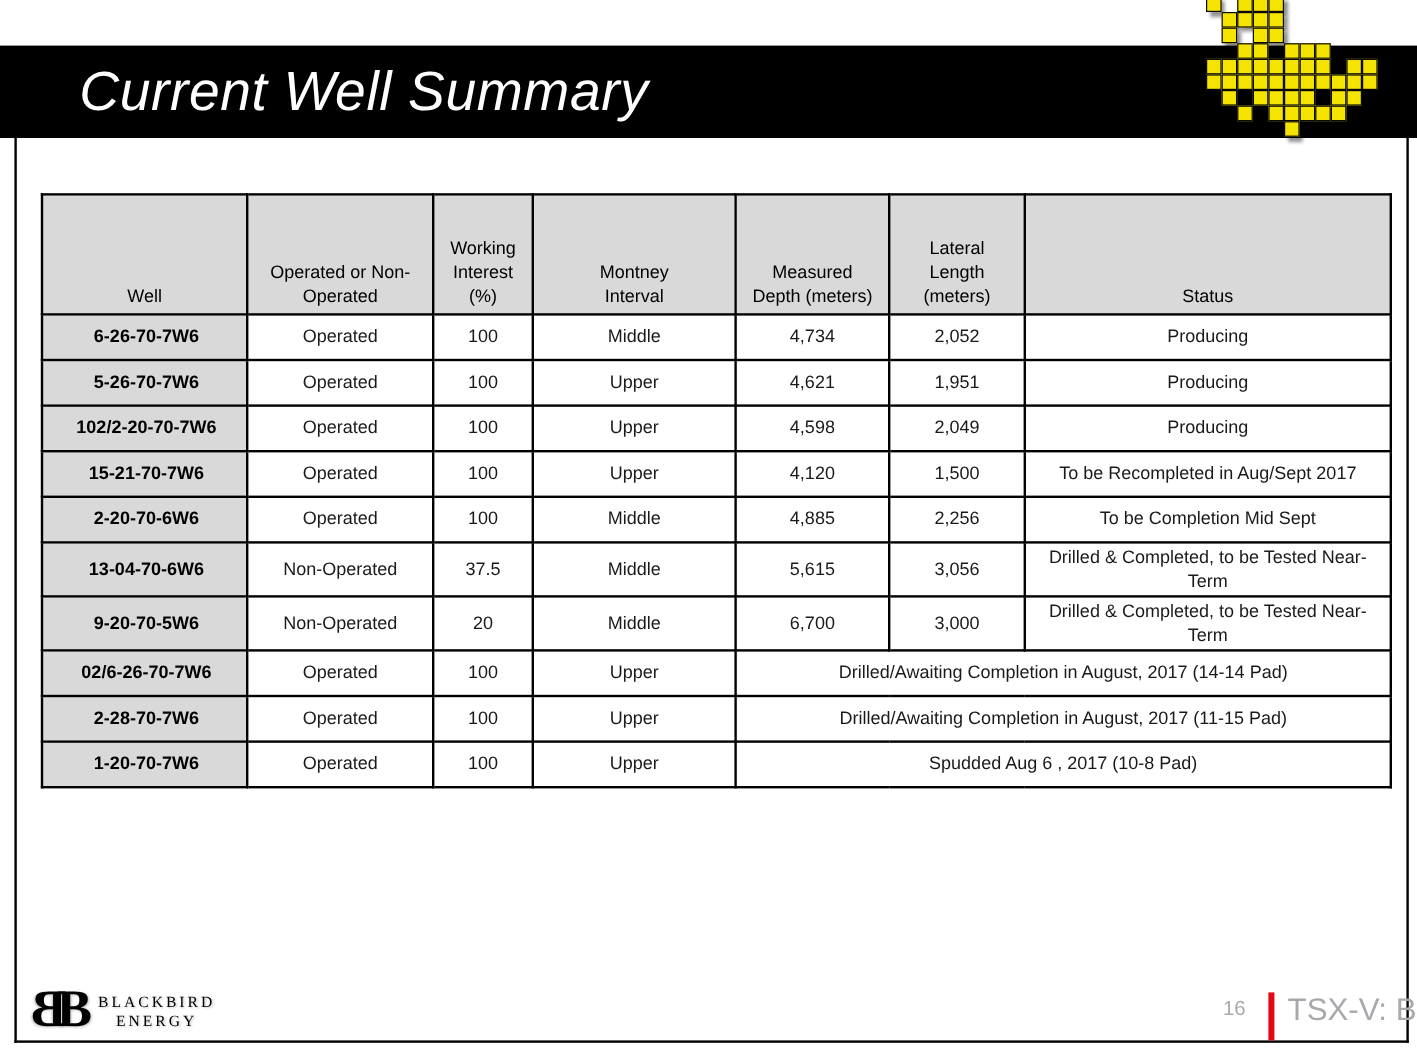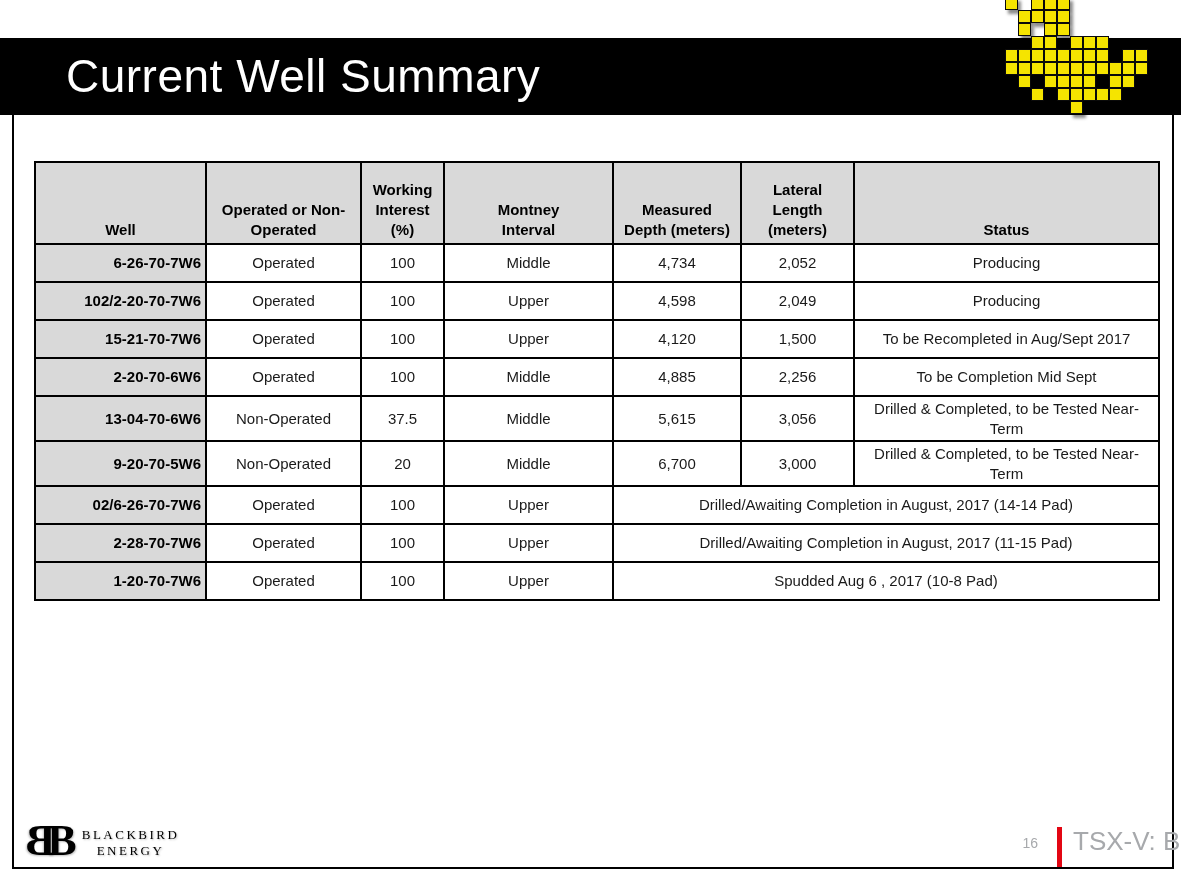--- a/index.html
+++ b/index.html
@@ -4,20 +4,21 @@
 <style>
   html,body{margin:0;padding:0;background:#fff;}
   .stage{
     position:relative;width:1181px;height:879px;background:#ffffff;
     font-family:"Liberation Sans",sans-serif;overflow:hidden;
   }
   
   .title-bar{
     position:absolute;left:0;top:38px;width:100%;height:77px;
     background:var(--title-bar-black,#000);
+    font-style:italic;
   }
   .title-bar h1{
     margin:0;padding-left:66px;color:#fff;font-size:46px;font-weight:400;
     line-height:77px;letter-spacing:0.5px;white-space:nowrap;
   }
   
   .bird{
     position:absolute;top:-3px;left:1005px;z-index:5;
     display:grid;grid-template-columns:repeat(12,13px);grid-auto-rows:13px;
   }
@@ -36,43 +37,43 @@
   table.wells{
     position:absolute;left:20px;top:46px;width:1124px;
     border-collapse:collapse;table-layout:fixed;
   }
   table.wells th,table.wells td{
     border:2px solid #000;font-size:15px;color:#1a1a1a;
     text-align:center;vertical-align:middle;padding:2px 4px;box-sizing:border-box;
     overflow:hidden;
   }
   table.wells th{
-    height:82px;background:var(--header-gray,#d9d9d9);font-weight:bold;color:#000;
+    height:100px;background:var(--header-gray,#d9d9d9);font-weight:normal;color:#000;
     vertical-align:bottom;white-space:pre-line;padding-bottom:3px;line-height:1.33;
   }
   table.wells td{height:38px;line-height:1.3;}
   table.wells td.col-well{
     background:var(--header-gray,#d9d9d9);font-weight:bold;color:#000;
-    text-align:right;padding-left:7px;
+    text-align:center;padding-left:7px;
   }
   
   .logo{
     position:absolute;left:12px;bottom:6px;display:flex;align-items:center;
     font-family:"Liberation Serif",serif;color:#000;
     text-shadow:1px 1px 2px rgba(0,0,0,0.25);
   }
   .logo .mark{font-size:44px;font-weight:bold;line-height:40px;white-space:nowrap;}
   .logo .mark .b-flip{display:inline-block;transform:scaleX(-1);margin-right:-8px;}
   .logo .logo-text{display:flex;flex-direction:column;margin-left:5px;margin-top:4px;}
   .logo .logo-text span{
     font-size:13px;letter-spacing:2.5px;line-height:16px;font-weight:400;text-align:center;
   }
   .page-num{
     position:absolute;left:980px;width:44px;bottom:16px;text-align:right;
-    color:var(--footer-gray,#a7a9ac);font-size:14px;
+    color:var(--footer-gray,#a7a9ac);font-size:17px;
   }
   .red-bar{
     position:absolute;left:1043px;bottom:0;width:5px;height:40px;
     background:var(--accent-red,#e30613);
   }
   .ticker{
     position:absolute;left:1059px;bottom:10px;white-space:nowrap;
     color:var(--footer-gray,#a7a9ac);font-size:26px;
   }
 </style>
@@ -230,20 +231,29 @@
           <tr>
             <td class="col-well">6-26-70-7W6</td>
             <td>Operated</td>
             <td>100</td>
             <td>Middle</td>
             <td>4,734</td>
             <td>2,052</td>
             <td>Producing</td>
           </tr>
           <tr>
+            <td class="col-well">5-26-70-7W6</td>
+            <td>Operated</td>
+            <td>100</td>
+            <td>Upper</td>
+            <td>4,621</td>
+            <td>1,951</td>
+            <td>Producing</td>
+          </tr>
+          <tr>
             <td class="col-well">102/2-20-70-7W6</td>
             <td>Operated</td>
             <td>100</td>
             <td>Upper</td>
             <td>4,598</td>
             <td>2,049</td>
             <td>Producing</td>
           </tr>
           <tr>
             <td class="col-well">15-21-70-7W6</td>

